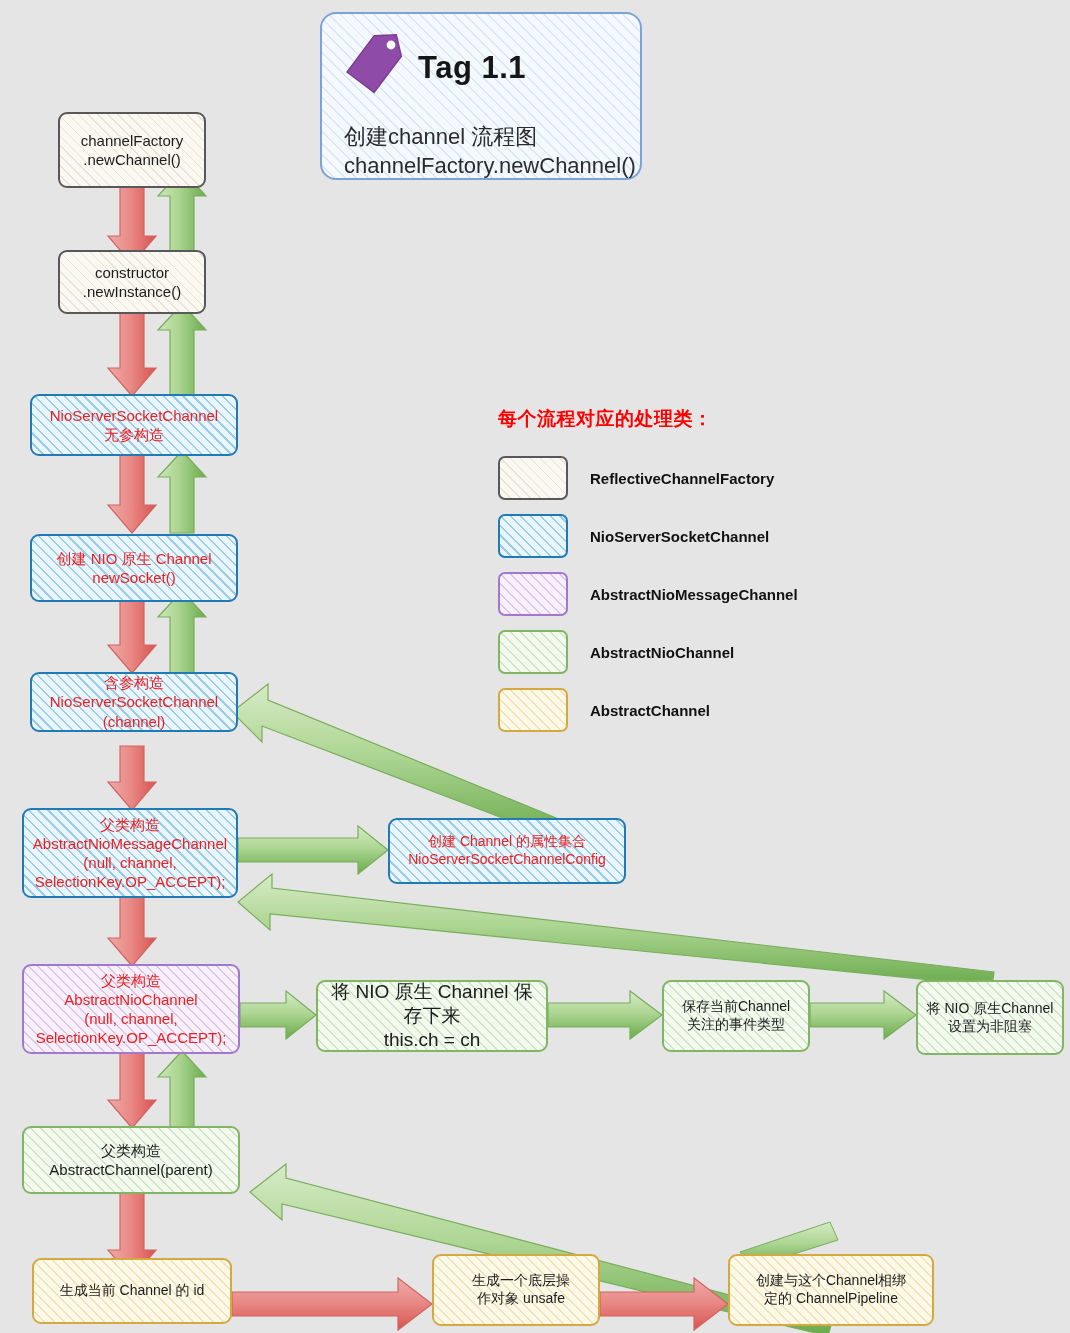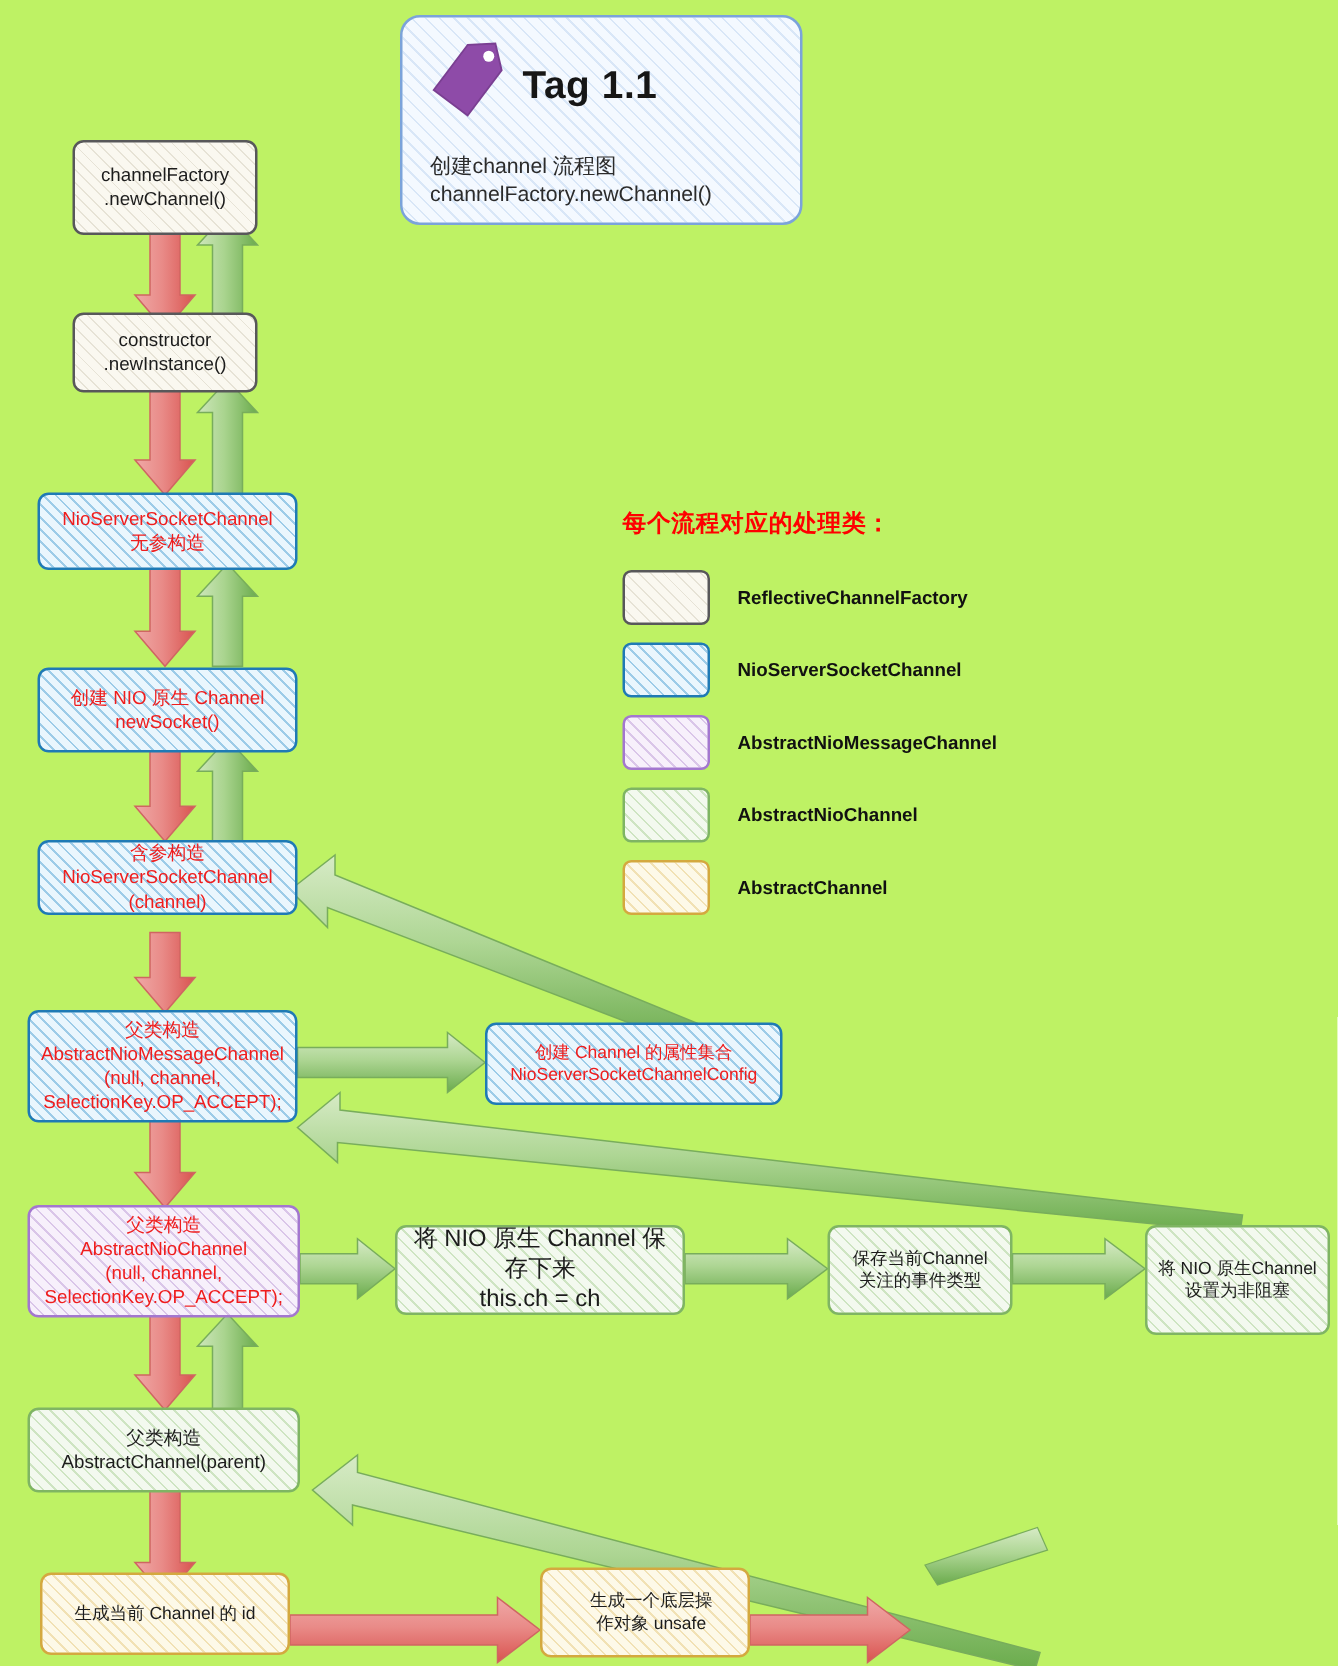--- a/index.html
+++ b/index.html
@@ -5,21 +5,21 @@
   html,body{margin:0;padding:0;background:#ffffff;}
   body{
     font-family:"Liberation Sans","DejaVu Sans",sans-serif;
     -webkit-font-smoothing:antialiased;
   }
   #canvas{
     position:relative;
     width:1070px;
     height:1333px;
     overflow:hidden;
-    background:#bef264;
+    background:#e5e5e5;
   }
   svg.arrows{
     position:absolute;
     left:0;top:0;
     width:1070px;height:1333px;
     pointer-events:none;
     z-index:1;
   }
   .node{
     position:absolute;
@@ -88,21 +88,21 @@
     z-index:3;
     box-sizing:border-box;
   }
   #tag-title{
     position:absolute;left:96px;top:36px;
     font-size:31px;font-weight:bold;color:#161616;
     letter-spacing:.5px;
   }
   #tag-sub{
     position:absolute;left:22px;top:108px;
-    font-size:17px;color:#2b2b2b;line-height:1.33;
+    font-size:22px;color:#2b2b2b;line-height:1.33;
     white-space:pre-line;
   }
   #tag-icon{position:absolute;left:20px;top:16px;}
 
   
   #legend{position:absolute;left:498px;top:406px;z-index:3;}
   #legend-title{
     font-size:19px;font-weight:bold;color:#ff0000;
     margin-bottom:26px;letter-spacing:.5px;
   }
@@ -304,22 +304,24 @@
 
   <div class="node hatch-blue txt-red" style="left:388px;top:818px;width:238px;height:66px;font-size:14px;">创建 Channel 的属性集合
 NioServerSocketChannelConfig</div>
 
   <div class="node hatch-green txt-black" style="left:316px;top:980px;width:232px;height:72px;font-size:19px;">将 NIO 原生 Channel 保存下来
 this.ch = ch</div>
 
   <div class="node hatch-green txt-black" style="left:662px;top:980px;width:148px;height:72px;font-size:14px;">保存当前Channel
 关注的事件类型</div>
 
-  <div class="node hatch-green txt-black" style="left:916px;top:980px;width:148px;height:88px;font-size:14px;">将 NIO 原生Channel
+  <div class="node hatch-green txt-black" style="left:916px;top:980px;width:148px;height:75px;font-size:14px;">将 NIO 原生Channel
 设置为非阻塞</div>
 
   <div class="node hatch-yellow txt-black" style="left:32px;top:1258px;width:200px;height:66px;font-size:14px;">生成当前 Channel 的 id</div>
 
   <div class="node hatch-yellow txt-black" style="left:432px;top:1254px;width:168px;height:72px;font-size:14px;padding-left:15px;">生成一个底层操
 作对象 unsafe</div>
 
+  <div class="node hatch-yellow txt-black" style="left:728px;top:1254px;width:206px;height:72px;font-size:14px;">创建与这个Channel相绑
+定的 ChannelPipeline</div>
 
 </div>
 
 </body></html>

